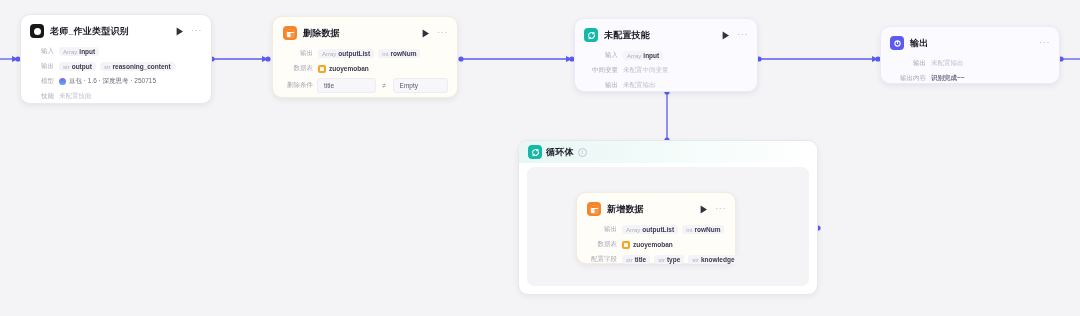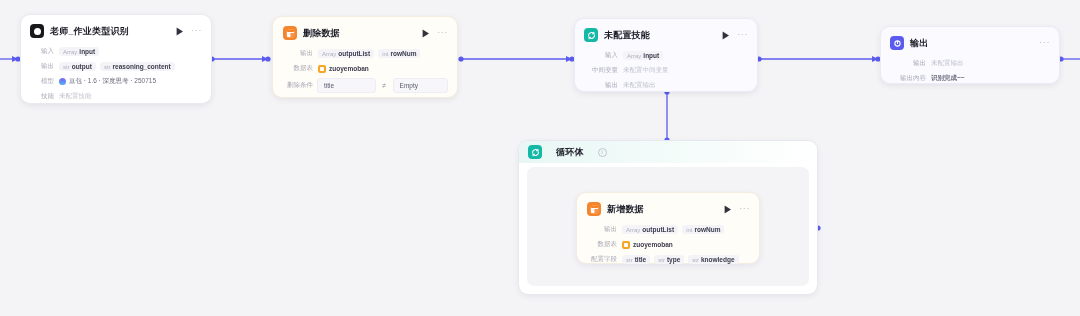--- a/index.html
+++ b/index.html
@@ -75,21 +75,21 @@
   .op{font-size:7px;color:#8d8d9e;width:10px;text-align:center;}
 
   
   .loopbox{
     position:absolute;
     background:#ffffff;border:1px solid #e7e7ef;border-radius:10px;
     box-shadow:0 2px 6px rgba(20,20,60,.06);box-sizing:border-box;
     overflow:hidden;
   }
   .loophead{
-    height:22px;display:flex;align-items:center;gap:14px;padding:0 9px;
+    height:22px;display:flex;align-items:center;gap:4px;padding:0 9px;
     background:linear-gradient(90deg,#e8f7f4 0%,#f2fbf9 45%,#ffffff 100%);
   }
   .loophead .ntitle{font-size:9px;}
   .info{
     width:7px;height:7px;border-radius:50%;border:1px solid #c3c3d0;
     font-size:5px;color:#a7a7b5;display:flex;align-items:center;justify-content:center;
     line-height:1;flex:0 0 auto;
   }
   .loopbody{position:absolute;left:8px;right:8px;top:26px;bottom:8px;
             background:#f4f4f7;border-radius:7px;}
@@ -323,21 +323,21 @@
         </svg>
       </span>
       <span class="ntitle">循环体</span>
       <span class="info">i</span>
     </div>
     <div class="loopbody">
       <div class="dotgrid"></div>
     </div>
   </div>
 
-  <div class="node tinted" style="left:576px;top:192px;width:184px;height:72px;">
+  <div class="node tinted" style="left:576px;top:192px;width:160px;height:72px;">
     <div class="nhead">
       <span class="nicon ic-db">
         <svg width="9" height="9" viewBox="0 0 9 9">
             <rect x="0.8" y="0.8" width="7.4" height="7.4" rx="1.3" fill="#fff" opacity=".95"></rect>
             <rect x="0.8" y="0.8" width="7.4" height="2.3" rx="1" fill="#f5842a"></rect>
             <rect x="4.5" y="4" width="3.7" height="4.2" fill="#f5842a" opacity=".85"></rect>
           </svg>
       </span>
       <span class="ntitle">新增数据</span>
       <span class="nspacer"></span>

